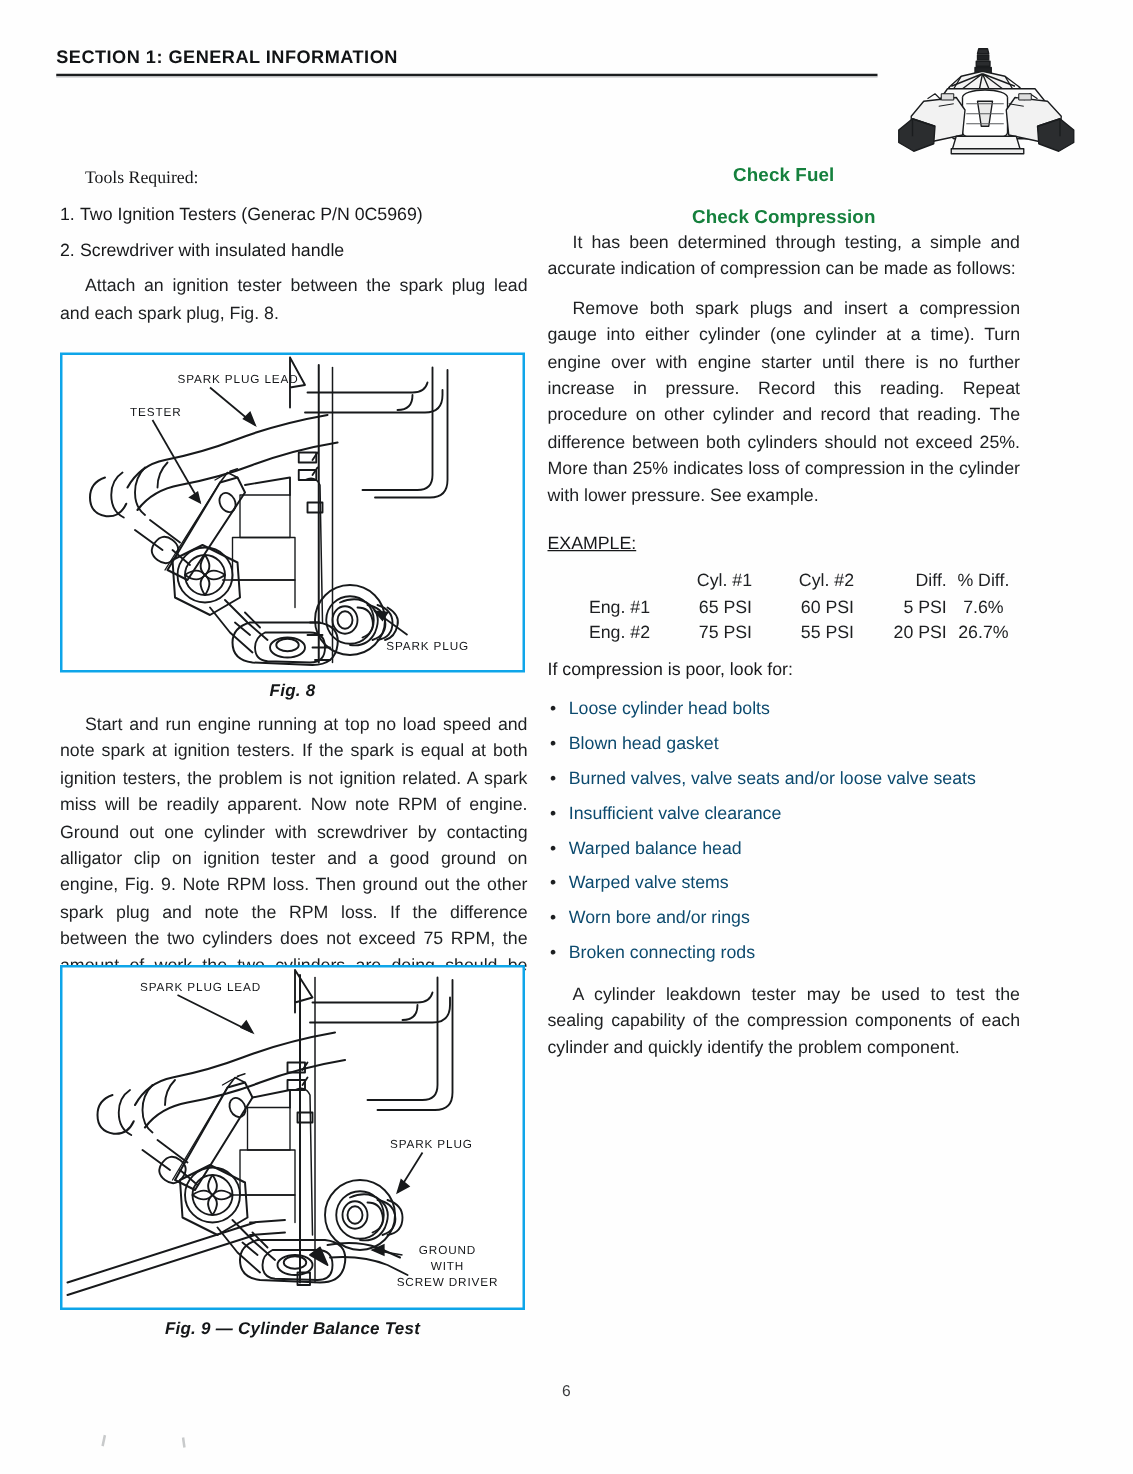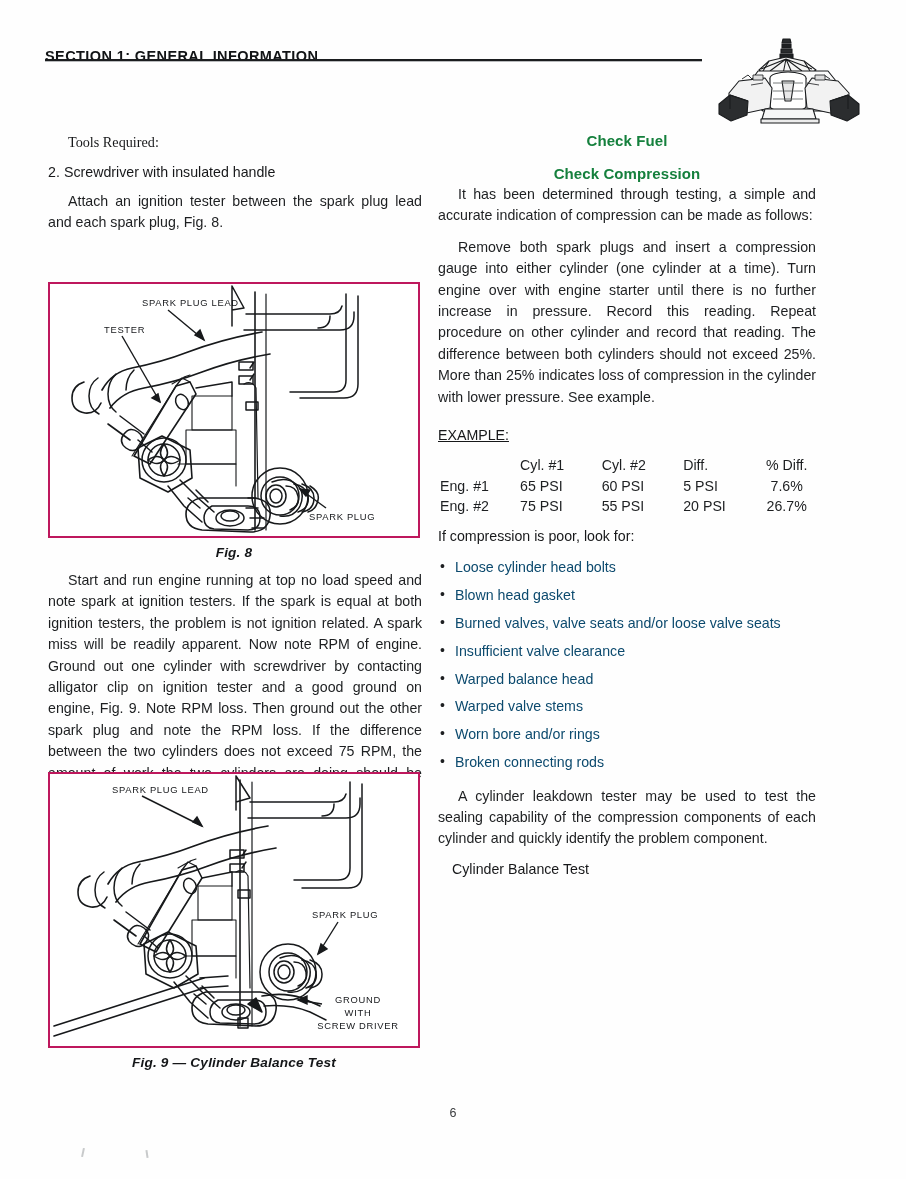--- a/index.html
+++ b/index.html
@@ -27,21 +27,21 @@
   .header {
     position: absolute;
     left: 45px;
     top: 32px;
     width: 816px;
     height: 96px;
   }
   .header-title {
     position: absolute;
     left: 0;
-    top: 16px;
+    top: 6px;
     font-size: 14.5px;
     font-weight: bold;
     letter-spacing: 0.4px;
     color: #111315;
     white-space: nowrap;
   }
   .header-rule {
     position: absolute;
     left: 0;
     top: 27px;
@@ -115,21 +115,21 @@
     letter-spacing: 0.1px;
   }
   .section-head.spaced { margin-top: 16px; }
 
   
   .figure {
     position: absolute;
     left: 48px;
   }
   .figure-box {
-    border: 2px solid #be185d;
+    border: 2px solid #0ea5e9;
     background: #ffffff;
     position: relative;
     overflow: hidden;
   }
   .figure-box svg { display: block; }
   .figure-caption {
     text-align: center;
     font-size: 13.6px;
     font-weight: bold;
     font-style: italic;
@@ -166,21 +166,21 @@
   table.example {
     border-collapse: collapse;
     font-size: 14.2px;
     line-height: 20px;
     margin-left: 2px;
     margin-bottom: 10px;
   }
   table.example td, table.example th {
     padding: 0 0 0 0;
     font-weight: normal;
-    text-align: left;
+    text-align: right;
     color: #1d1f21;
   }
   table.example th { padding-bottom: 1px; }
   table.example .c-label { width: 84px; }
   table.example .c-1 { width: 86px; }
   table.example .c-2 { width: 86px; }
   table.example .c-3 { width: 78px; }
   table.example .c-4 { width: 60px; text-align: center; }
   table.example th.c-4 { text-align: center; }
 
@@ -283,20 +283,23 @@
           <path d="M46 40 h10 v5 h-10z M108 40 h10 v5 h-10z" fill="#dedede" stroke-width="0.8"></path>
         </g>
       </svg>
     </div>
   </div>
 
   <div class="col col-left">
 
     <div class="lead-line">Tools Required:</div>
 
+    <div class="num-item">
+      <span class="num">1.</span><span>Two Ignition Testers (Generac P/N 0C5969)</span>
+    </div>
 
     <div class="num-item">
       <span class="num">2.</span><span>Screwdriver with insulated handle</span>
     </div>
 
     <p class="body-par">Attach  an ignition tester between the spark plug lead and each spark plug, Fig. 8.</p>
   </div>
 
   <div class="figure" id="figure-8">
     <div class="figure-box">
@@ -545,21 +548,20 @@
       <li>Burned valves, valve seats and/or loose valve seats</li>
       <li>Insufficient valve clearance</li>
       <li>Warped balance head</li>
       <li>Warped valve stems</li>
       <li>Worn bore and/or rings</li>
       <li>Broken connecting rods</li>
     </ul>
 
     <p class="body-par">A cylinder leakdown tester may be used to test the sealing capability of the compression components of each cylinder and quickly identify the problem component.</p>
 
-    <div class="sub-head">Cylinder Balance Test</div>
 
   </div>
 
   <div class="page-number">6</div>
 
   <div class="scan-mark" style="left:82px; top:1148px; width:2px; height:9px; transform:rotate(12deg);"></div>
   <div class="scan-mark" style="left:146px; top:1150px; width:2px; height:8px; transform:rotate(-8deg);"></div>
 
 </div>
 

